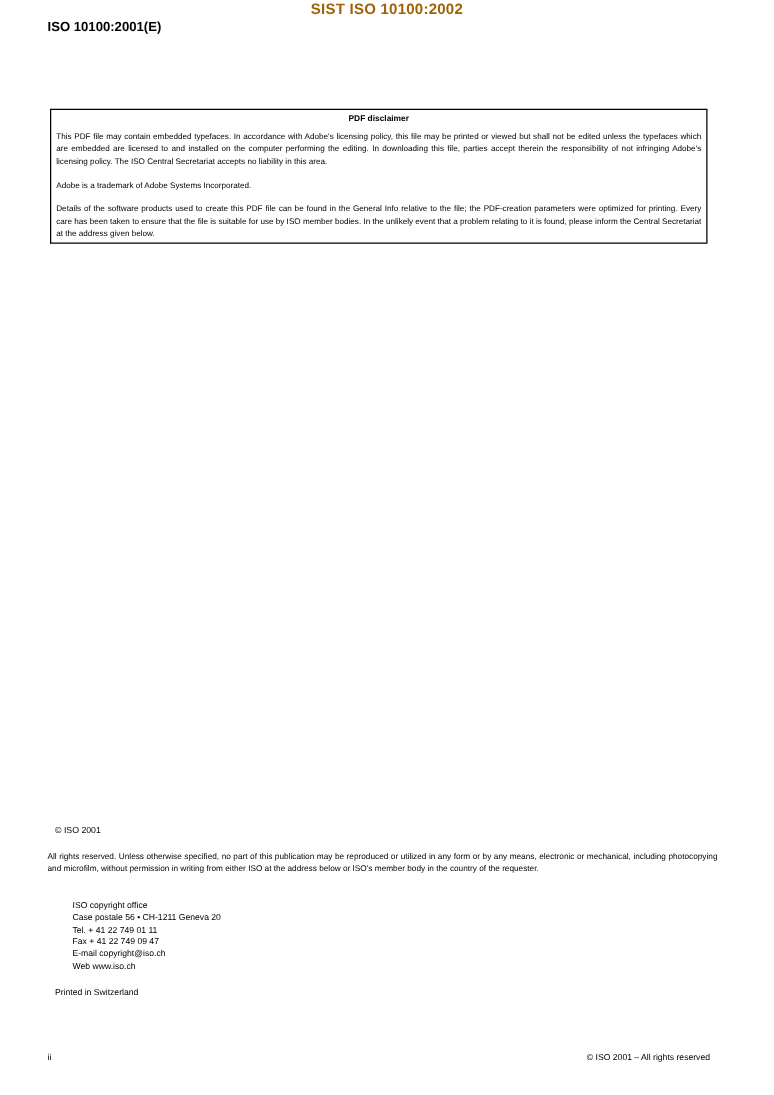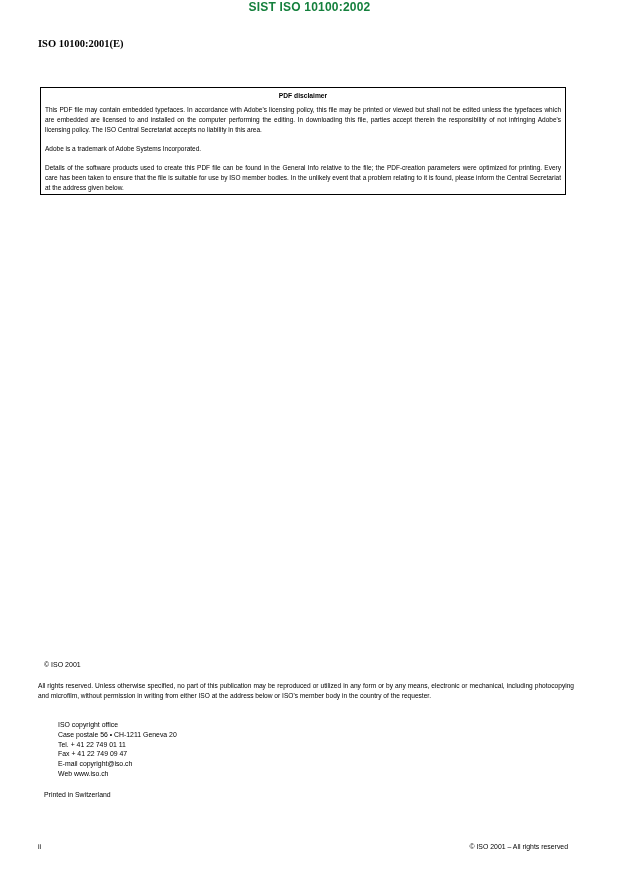--- a/index.html
+++ b/index.html
@@ -1,20 +1,20 @@
 <!DOCTYPE html>
 <html><head>
   <meta charset="utf-8">
   <style>
     html, body { margin: 0; padding: 0; background: #ffffff; }
     body { width: 619px; height: 876px; position: relative; overflow: hidden;
            font-family: "Liberation Sans", sans-serif; color: #000; }
     .watermark { position: absolute; top: 0; left: 0; width: 619px; text-align: center;
-                 font-size: 12px; font-weight: bold; color: #15803d; line-height: 14px; letter-spacing: 0.2px; }
-    .doc-id { position: absolute; top: 38px; left: 38px; font-size: 10.5px; font-weight: bold; font-family: Liberation Serif, serif; }
+                 font-size: 12px; font-weight: bold; color: #a16207; line-height: 14px; letter-spacing: 0.2px; }
+    .doc-id { position: absolute; top: 16px; left: 38px; font-size: 10.5px; font-weight: bold; }
     .disclaimer { position: absolute; top: 87px; left: 40px; width: 524px; height: 106px;
                   border: 1px solid #000; box-sizing: content-box; }
     .disclaimer-title { font-size: 6.7px; font-weight: bold; text-align: center; margin-top: 3px; line-height: 9px; }
     .disclaimer p { margin: 0; padding: 0 4px; font-size: 6.5px; line-height: 10px; text-align: justify; }
     .disclaimer .p1 { margin-top: 5px; }
     .disclaimer .p2 { margin-top: 9px; }
     .disclaimer .p3 { margin-top: 9px; }
     .copyright-mark { position: absolute; top: 660px; left: 44px; font-size: 7px; line-height: 9px; }
     .rights { position: absolute; top: 681px; left: 38px; width: 536px; font-size: 6.6px; line-height: 10px; text-align: justify; margin: 0; }
     .address { position: absolute; top: 720px; left: 58px; font-size: 6.9px; line-height: 9.8px; }

